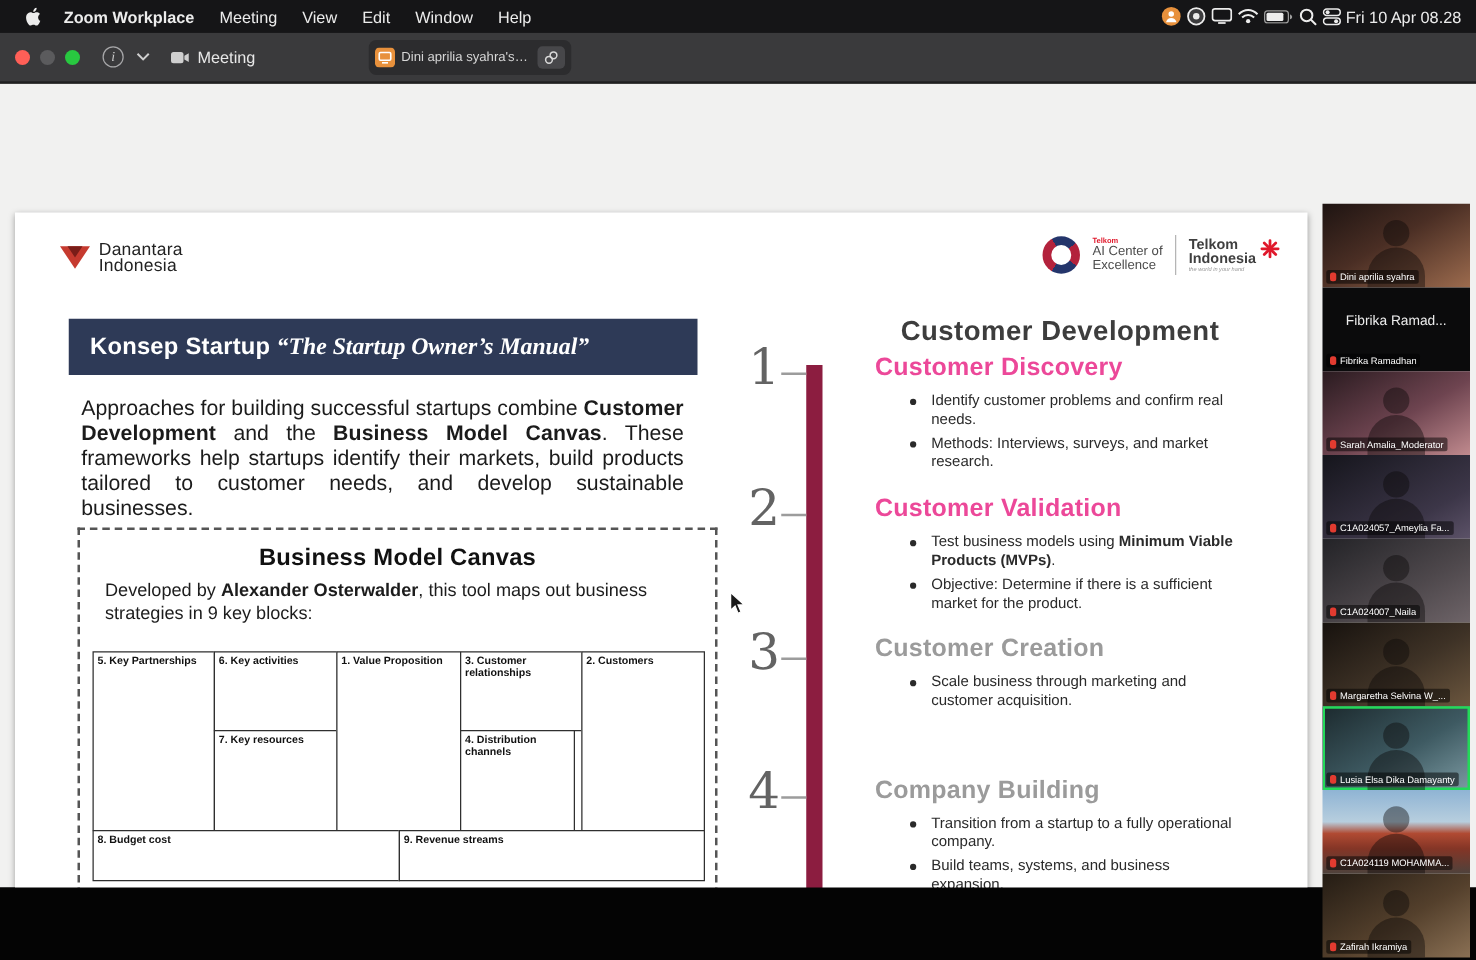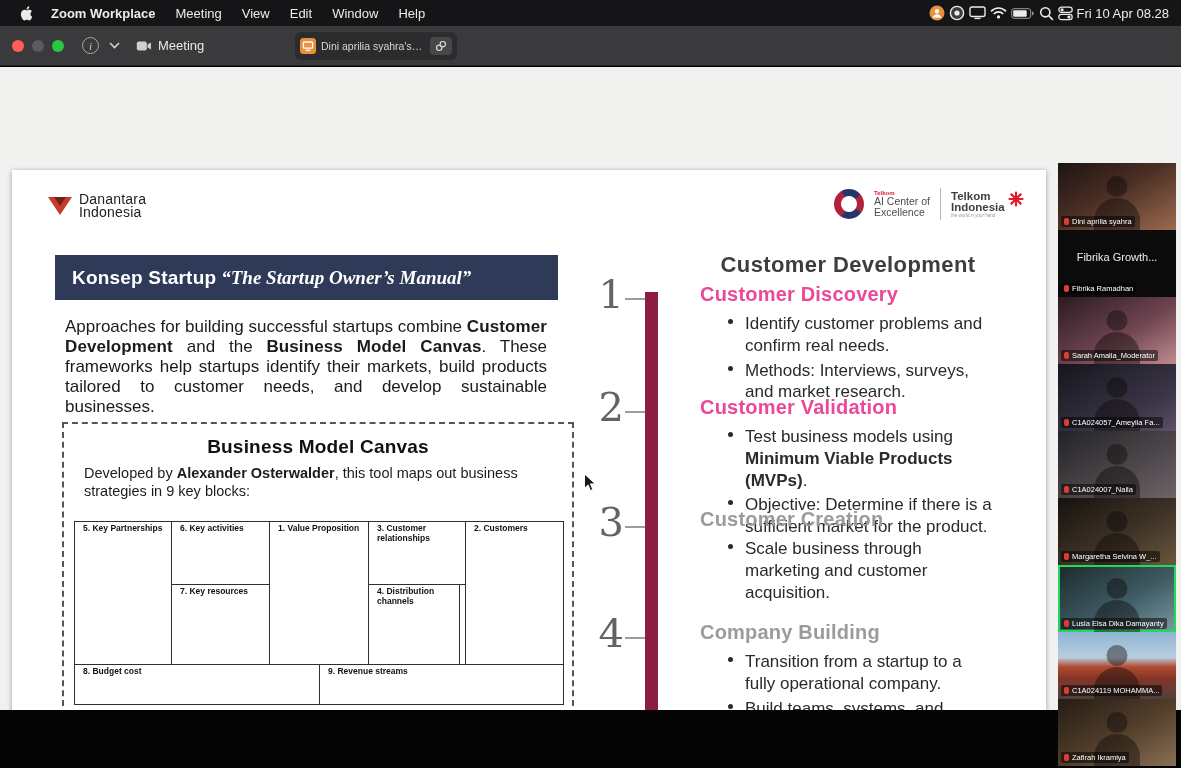--- a/index.html
+++ b/index.html
@@ -64,21 +64,21 @@
 
   .intro{position:absolute;left:53px;top:147px;width:482px;font-size:17px;line-height:1.17;
     color:#1b1b1b;text-align:justify}
   .intro b{letter-spacing:.1px}
 
   .dash-box{position:absolute;left:50px;top:252px;width:512px;height:294px;border:2px dashed #555}
   .bmc-title{text-align:center;margin-top:12px;font-size:19px;font-weight:bold;color:#111;letter-spacing:.2px}
   .bmc-desc{margin:7px 20px 0 20px;font-size:14.5px;line-height:1.22;color:#1c1c1c}
   .bmc-table{position:absolute;left:10px;top:97px;width:490px;height:184px}
   .cell{position:absolute;border:1px solid #2f2f2f;font-size:8.5px;font-weight:bold;
-    padding:2px 8px;line-height:1.15;color:#111;background:#fff}
+    padding:2px 3px;line-height:1.15;color:#111;background:#fff}
   .c-part{left:0;top:0;width:98px;height:144px}
   .c-act{left:97px;top:0;width:99px;height:64px}
   .c-res{left:97px;top:63px;width:99px;height:81px}
   .c-val{left:195px;top:0;width:100px;height:144px}
   .c-rel{left:294px;top:0;width:98px;height:64px}
   .c-cha{left:294px;top:63px;width:92px;height:81px}
   .c-cus{left:391px;top:0;width:99px;height:144px}
   .c-bud{left:0;top:143px;width:246px;height:41px}
   .c-rev{left:245px;top:143px;width:245px;height:41px}
 
@@ -91,21 +91,21 @@
     font-weight:bold;color:#3d3d3d;letter-spacing:.4px}
   .cd-bar{position:absolute;left:633px;top:122px;width:13px;height:436px;background:#8c1d40}
   .cd-num{position:absolute;left:566px;width:46px;text-align:right;font-family:"DejaVu Serif",serif;
     font-size:40px;color:#636363;line-height:1}
   .cd-tick{position:absolute;left:613px;width:20px;height:2px;background:#9c9c9c}
   .cd-sec{position:absolute;left:688px;width:292px}
   .cd-h{font-size:20px;font-weight:bold;letter-spacing:.2px}
   .cd-h.on{color:#ec4899}
   .cd-h.off{color:#9b9b9b}
   .cd-ul{list-style:none;margin-top:7px}
-  .cd-ul li{position:relative;margin-left:26px;padding-left:19px;font-size:17px;line-height:1.28;
+  .cd-ul li{position:relative;margin-left:26px;padding-left:19px;font-size:12px;line-height:1.28;
     color:#2a2a2a;margin-bottom:3px}
   .cd-ul li::before{content:"";position:absolute;left:2px;top:6px;width:5px;height:5px;border-radius:50%;background:#2a2a2a}
 
   
   .cursor{position:absolute;left:571px;top:303px;z-index:70}
 
   
   .participants{position:absolute;left:1058px;top:96px;width:108px;z-index:40}
   .tile{position:relative;width:118px;height:67px;overflow:hidden;background:#222}
   .tile.speaking{box-shadow:inset 0 0 0 2px #23d959}
@@ -348,21 +348,21 @@
 
     <div class="participants">
         <div class="tile v1">
           <div class="sil"></div>
           <div class="tile-label">
             <span class="mic"></span>
             <span class="nm">Dini aprilia syahra</span>
           </div>
         </div>
         <div class="tile v2">
-          <div class="tile-bigname">Fibrika Growth...</div>
+          <div class="tile-bigname">Fibrika Ramad...</div>
           <div class="tile-label">
             <span class="mic"></span>
             <span class="nm">Fibrika Ramadhan</span>
           </div>
         </div>
         <div class="tile v3">
           <div class="sil"></div>
           <div class="tile-label">
             <span class="mic"></span>
             <span class="nm">Sarah Amalia_Moderator</span>

